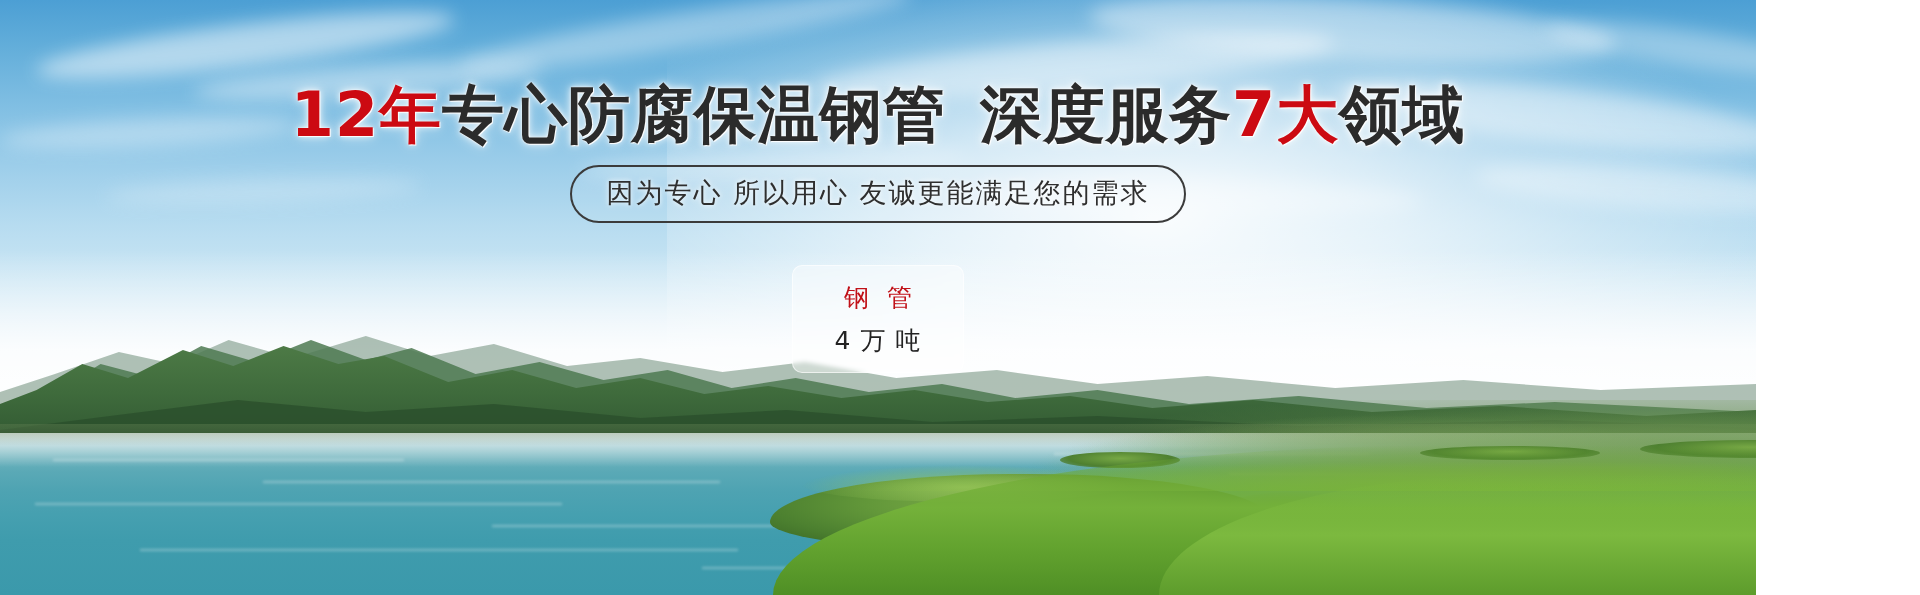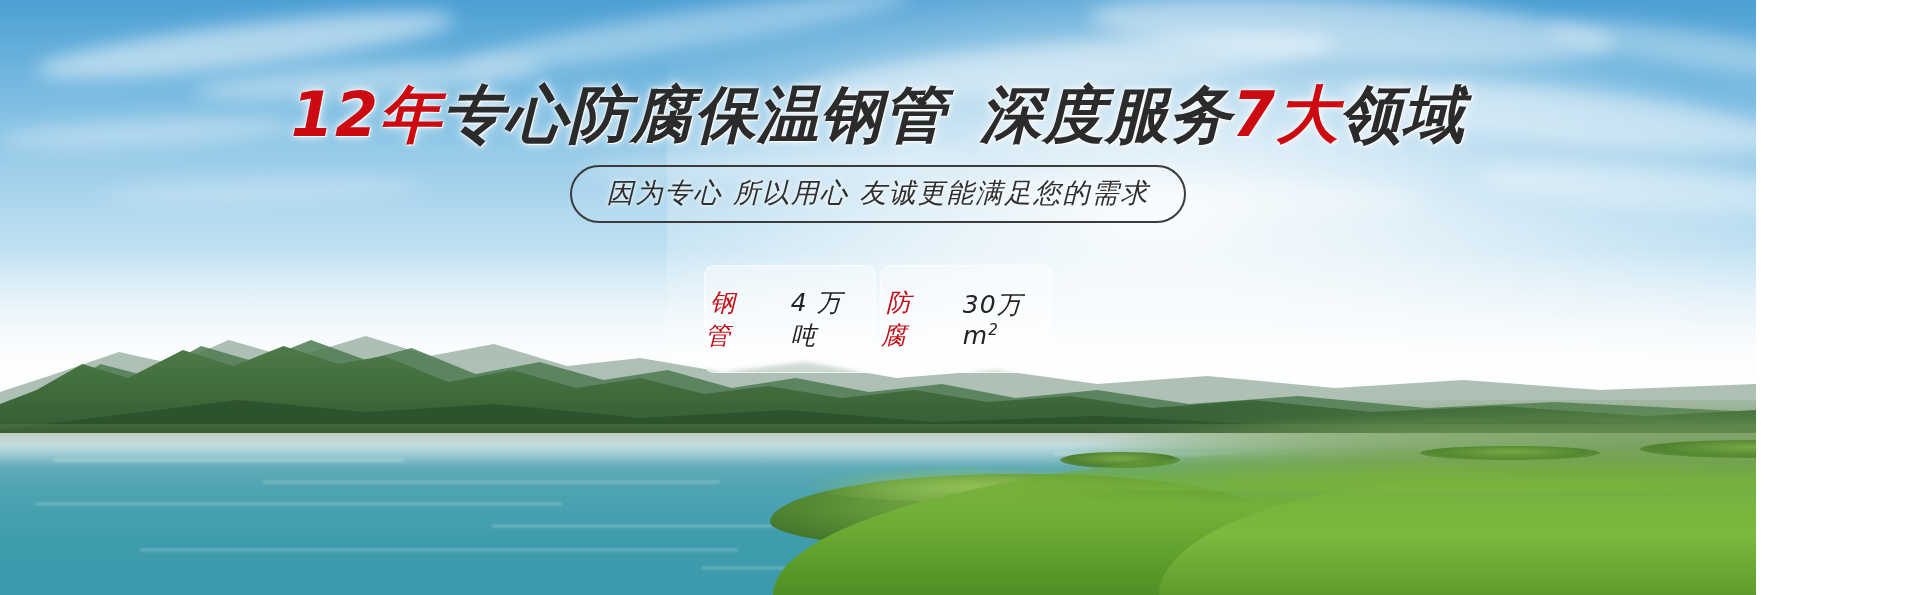--- a/index.html
+++ b/index.html
@@ -4,21 +4,20 @@
 <style>
   * { margin:0; padding:0; box-sizing:border-box; }
   html,body { background:#fff; }
   body { font-family:"DejaVu Sans","Liberation Sans",sans-serif; }
 
   #banner {
     position:relative;
     width:1756px; height:595px;
     overflow:hidden;
     background:#bfe0f2;
-    font-style:italic;
   }
 
   
   .sky {
     position:absolute; inset:0;
     background:
       linear-gradient(to bottom,
         #4c9fd4 0%,
         #63aeda 8%,
         #81bfe3 18%,
@@ -199,21 +198,21 @@
     display:flex; justify-content:center; align-items:flex-start;
     gap:4px;
     z-index:20;
   }
   .card {
     width:172px; height:108px;
     background:rgba(255,255,255,.40);
     border:1px solid rgba(255,255,255,.62);
     border-radius:10px;
     backdrop-filter:blur(2px);
-    display:flex; 
+    display:flex; flex-direction:column;
     align-items:center; justify-content:center;
     gap:10px;
   }
   .card-label {
     font-size:25px;
     color:#c01118;
     letter-spacing:5px;
     text-indent:5px;
     text-shadow:0 0 3px rgba(255,255,255,.7);
   }
@@ -313,23 +312,17 @@
 
   <div class="cards">
 
     <div class="card">
       <div class="card-label">钢 管</div>
       <div class="card-value">
         <span>4 万 吨</span>
       </div>
     </div>
 
-    <div class="card">
-      <div class="card-label">防 腐</div>
-      <div class="card-value">
-        <span>30万m</span><sup>2</sup>
-      </div>
-    </div>
 
 
   </div>
 
 </div>
 
 </body></html>

